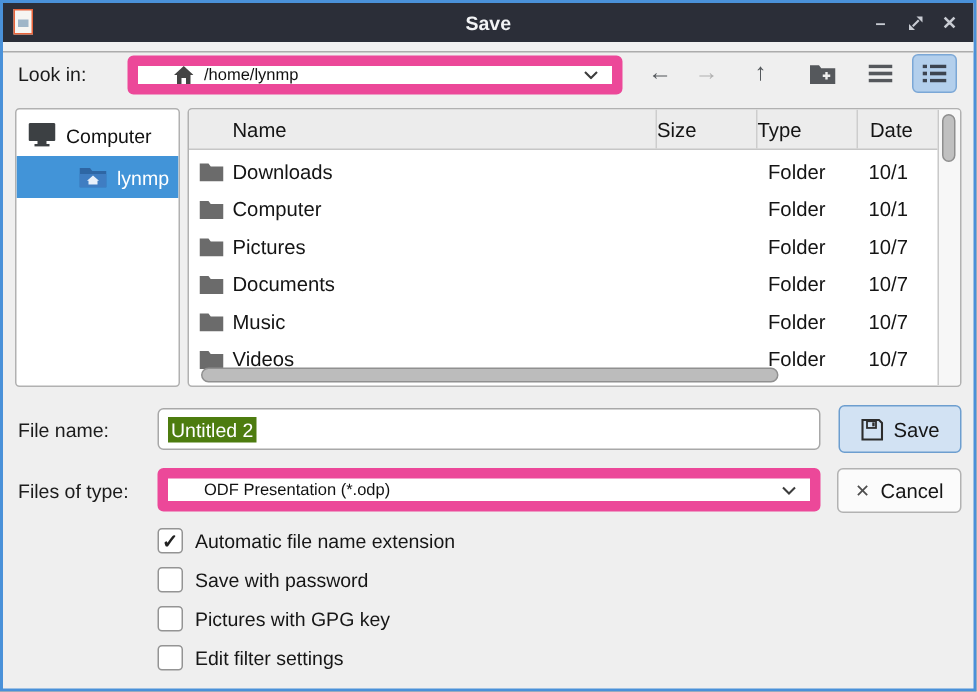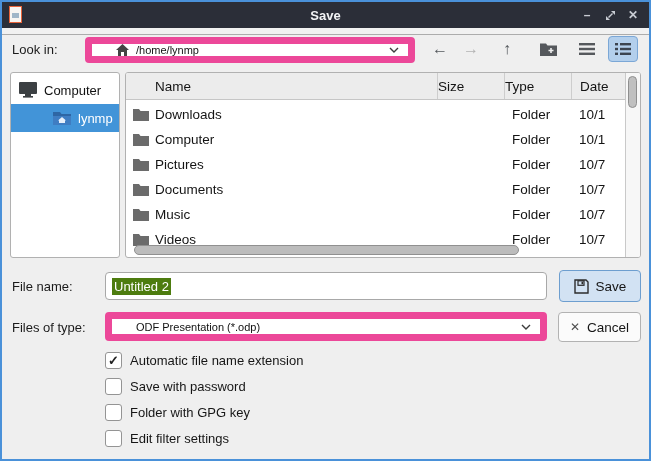--- a/index.html
+++ b/index.html
@@ -297,21 +297,21 @@
     <div class="chk-row">
       <span class="chk-box">✓</span>
       <span>Automatic file name extension</span>
     </div>
     <div class="chk-row">
       <span class="chk-box"></span>
       <span>Save with password</span>
     </div>
     <div class="chk-row">
       <span class="chk-box"></span>
-      <span>Folder with GPG key</span>
+      <span>Pictures with GPG key</span>
     </div>
     <div class="chk-row">
       <span class="chk-box"></span>
       <span>Edit filter settings</span>
     </div>
   </div>
 
 </div>
 
 </body></html>

